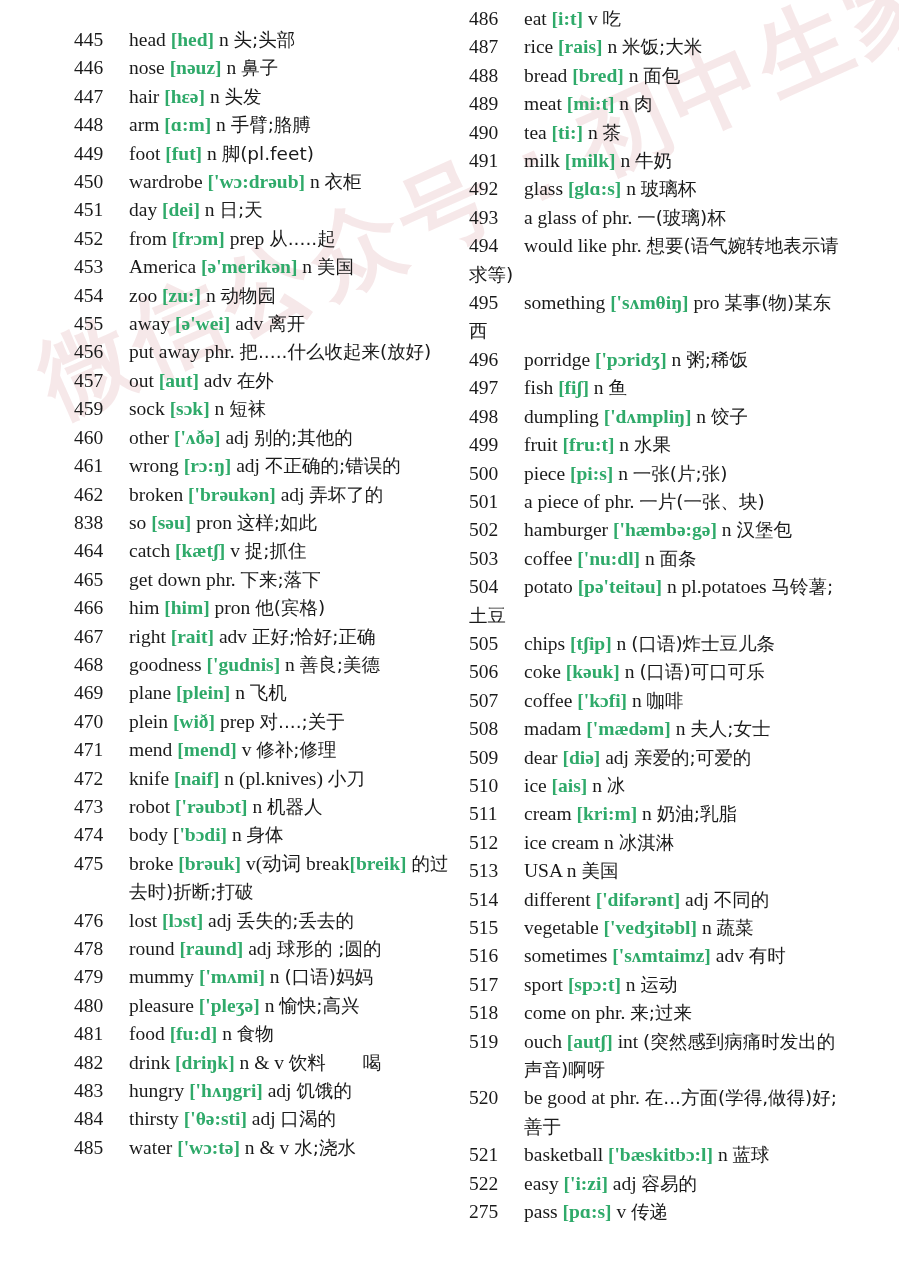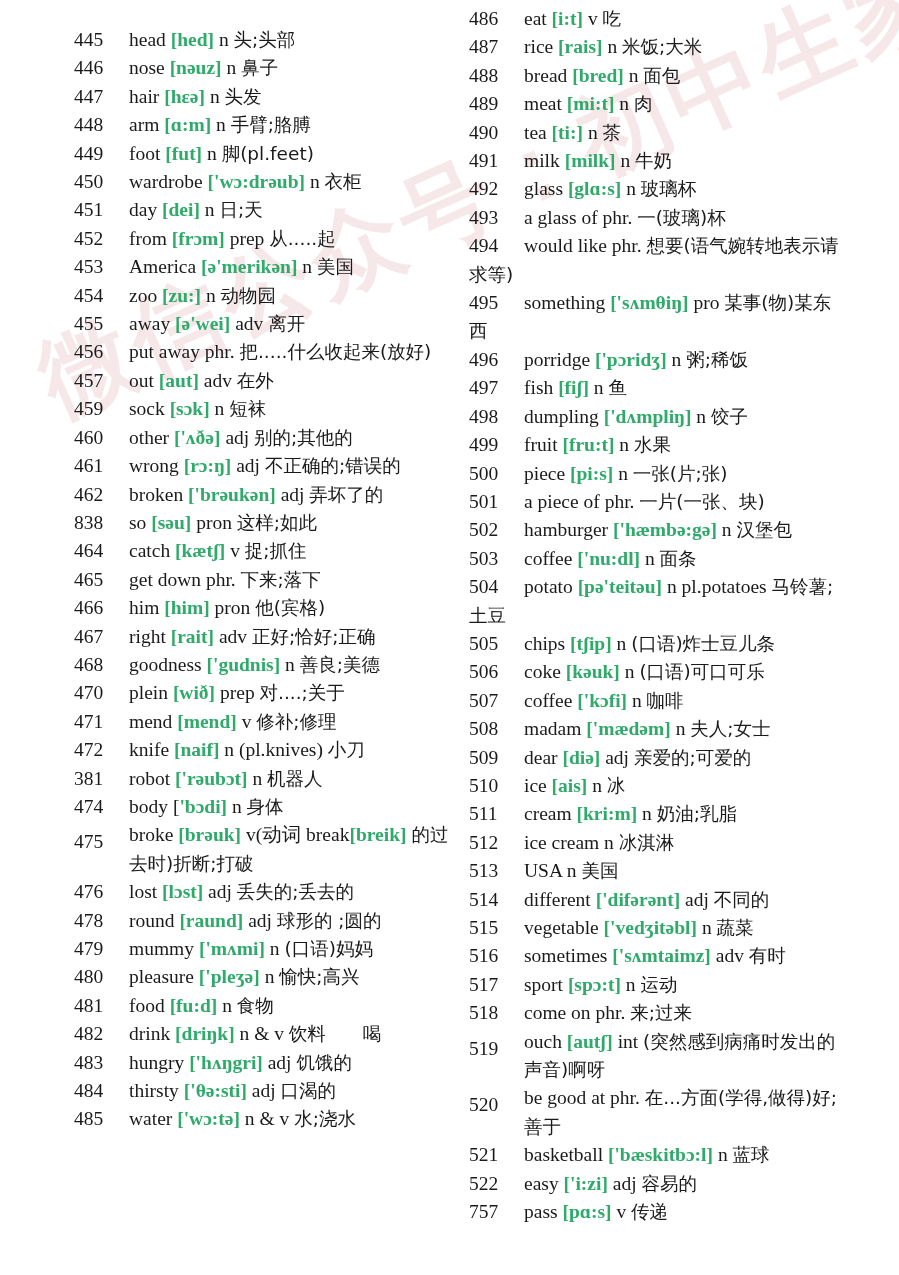--- a/index.html
+++ b/index.html
@@ -11,21 +11,21 @@
     .page { position: absolute; left: 0; top: 0; width: 899px; height: 1275px; }
     .col { position: absolute; top: 5px; }
     .col-left { left: 74px; width: 375px; margin-top: 21px; }
     .col-right { left: 469px; width: 375px; }
     .entry {
       font-size: 19.5px; line-height: 28.4px;
       white-space: normal; position: relative;
     }
     .entry .num { display: inline-block; width: 55px; }
     .entry.hang { padding-left: 55px; }
-    .entry.hang .num { position: absolute; left: 0; top: 7px; }
+    .entry.hang .num { position: absolute; left: 0; top: 0; }
     .entry .word { }
     .entry .ipa { color: #2faa6a; font-weight: bold; }
     .entry .ipa.plainopen::before { content: "["; color: #1a1a1a; font-weight: normal; }
     .entry .pos { }
     .entry .cn { font-family: "DejaVu Sans", sans-serif; font-size: 18.5px; }
     .watermark {
       position: absolute; left: 20px; top: 330px; width: 900px;
       transform: rotate(-24deg); transform-origin: left top;
       font-family: "DejaVu Serif", serif; font-size: 92px; font-weight: bold;
       color: rgba(200, 110, 120, 0.16); letter-spacing: 6px;
@@ -101,30 +101,33 @@
       <div class="entry">
     <span class="num">466</span><span class="word">him</span> <span class="ipa">[him]</span> <span class="pos">pron</span>  <span class="cn">他(宾格)</span>
   </div>
       <div class="entry">
     <span class="num">467</span><span class="word">right</span> <span class="ipa">[rait]</span> <span class="pos">adv</span>  <span class="cn">正好;恰好;正确</span>
   </div>
       <div class="entry">
     <span class="num">468</span><span class="word">goodness</span> <span class="ipa">['gudnis]</span> <span class="pos">n</span>  <span class="cn">善良;美德</span>
   </div>
       <div class="entry">
+    <span class="num">469</span><span class="word">plane</span> <span class="ipa">[plein]</span> <span class="pos">n</span>  <span class="cn">飞机</span>
+  </div>
+      <div class="entry">
     <span class="num">470</span><span class="word">plein</span> <span class="ipa">[wið]</span> <span class="pos">prep</span>  <span class="cn">对....;关于</span>
   </div>
       <div class="entry">
     <span class="num">471</span><span class="word">mend</span> <span class="ipa">[mend]</span> <span class="pos">v</span>  <span class="cn">修补;修理</span>
   </div>
       <div class="entry">
     <span class="num">472</span><span class="word">knife</span> <span class="ipa">[naif]</span> <span class="pos">n (pl.knives)</span>  <span class="cn">小刀</span>
   </div>
       <div class="entry">
-    <span class="num">381</span><span class="word">robot</span> <span class="ipa">['rəubɔt]</span> <span class="pos">n</span>  <span class="cn">机器人</span>
+    <span class="num">473</span><span class="word">robot</span> <span class="ipa">['rəubɔt]</span> <span class="pos">n</span>  <span class="cn">机器人</span>
   </div>
       <div class="entry">
     <span class="num">474</span><span class="word">body</span> <span class="ipa plainopen">'bɔdi]</span> <span class="pos">n</span>  <span class="cn">身体</span>
   </div>
       <div class="entry hang">
     <span class="num">475</span><span class="word">broke</span> <span class="ipa">[brəuk]</span> <span class="pos">v(动词 break</span><span class="ipa ipa2">[breik]</span>  <span class="cn">的过去时)折断;打破</span>
   </div>
       <div class="entry">
     <span class="num">476</span><span class="word">lost</span> <span class="ipa">[lɔst]</span> <span class="pos">adj</span>  <span class="cn">丢失的;丢去的</span>
   </div>
@@ -259,16 +262,16 @@
       <div class="entry hang">
     <span class="num">520</span><span class="word">be good at</span> <span class="ipa"></span> <span class="pos">phr.</span>  <span class="cn">在...方面(学得,做得)好; 善于</span>
   </div>
       <div class="entry">
     <span class="num">521</span><span class="word">basketball</span> <span class="ipa">['bæskitbɔ:l]</span> <span class="pos">n</span>  <span class="cn">蓝球</span>
   </div>
       <div class="entry">
     <span class="num">522</span><span class="word">easy</span> <span class="ipa">['i:zi]</span> <span class="pos">adj</span>  <span class="cn">容易的</span>
   </div>
       <div class="entry">
-    <span class="num">757</span><span class="word">pass</span> <span class="ipa">[pɑ:s]</span> <span class="pos">v</span>  <span class="cn">传递</span>
+    <span class="num">275</span><span class="word">pass</span> <span class="ipa">[pɑ:s]</span> <span class="pos">v</span>  <span class="cn">传递</span>
   </div>
     </div>
 </div>
 
 </body></html>

